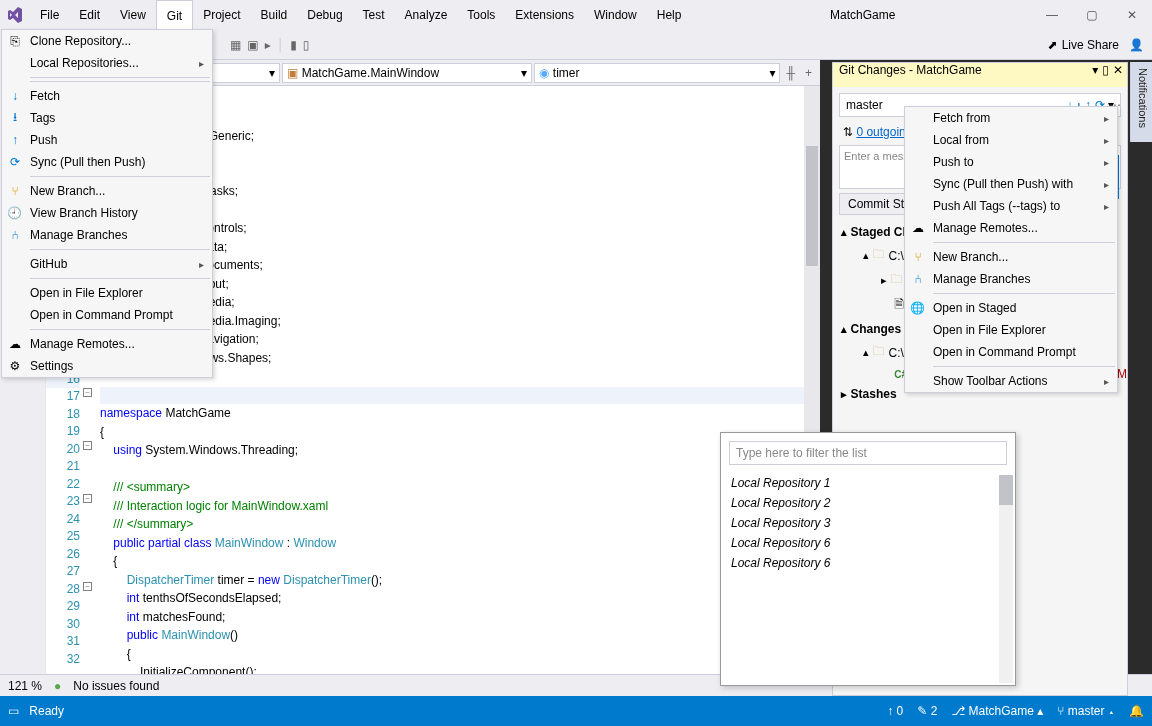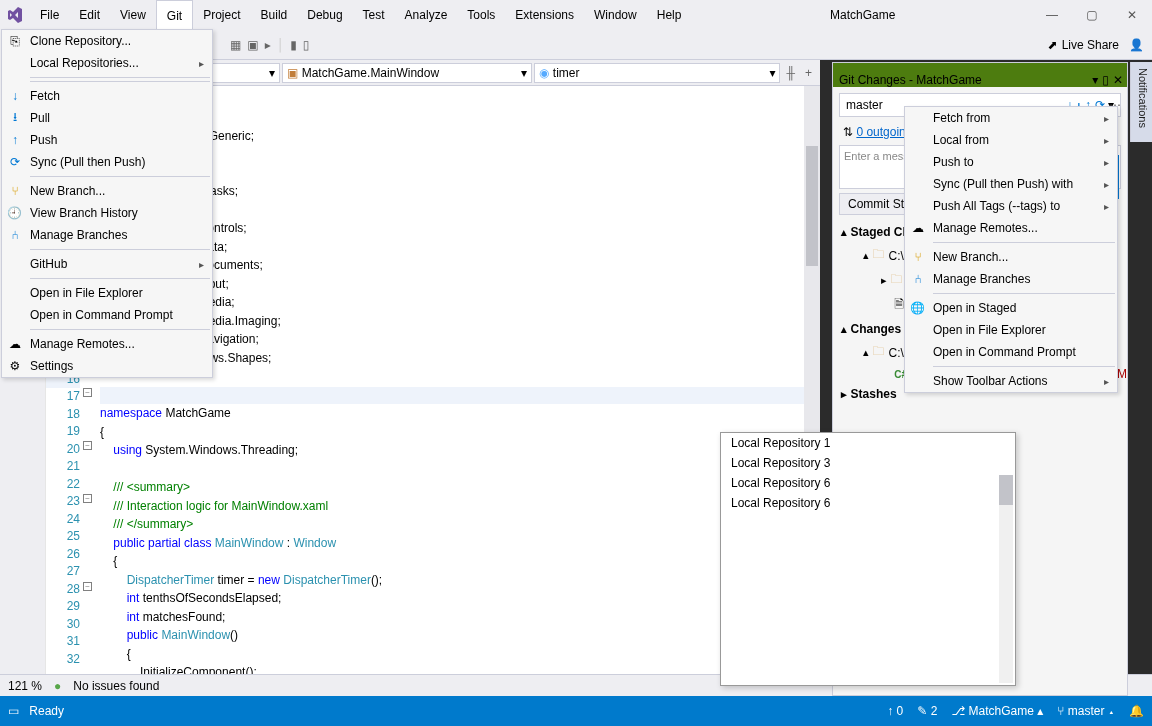--- a/index.html
+++ b/index.html
@@ -40,21 +40,21 @@
   
   
   .git-menu { position: absolute; left: 1px; top: 29px; width: 212px; background: #f6f6f6; border: 1px solid #cccedb; box-shadow: 2px 2px 4px rgba(0,0,0,0.15); z-index: 100; }
   .git-menu .gm-item { height: 22px; display: flex; align-items: center; padding-left: 28px; position: relative; cursor: default; }
   .git-menu .gm-sep { height: 1px; background: #cccedb; margin: 3px 2px 3px 28px; }
   .git-menu .gm-icon { position: absolute; left: 5px; width: 16px; text-align: center; font-size: 12px; }
   .git-menu .gm-arrow { position: absolute; right: 8px; font-size: 10px; color: #555; }
   
   
   .git-panel { position: absolute; right: 24px; top: 62px; width: 296px; bottom: 30px; background: #f5f5f5; border: 1px solid #cccedb; z-index: 5; }
-  .gp-title { height: 24px; background: #4d7c0f; display: flex; align-items: flex-end; padding: 0 6px; position: relative; }
+  .gp-title { height: 24px; background: #fef9c3; display: flex; align-items: flex-start; padding: 0 6px; position: relative; }
   .gp-title-ctrls { position: absolute; right: 4px; display: flex; gap: 4px; font-size: 11px; }
   .gp-branch { height: 24px; display: flex; align-items: center; padding: 0 6px; border: 1px solid #cccedb; margin: 6px; background: #fff; position: relative; }
   .gp-sync-icons { position: absolute; right: 6px; top: 35px; display: flex; gap: 4px; color: #0078d4; font-size: 13px; }
   .gp-outgoing { padding: 2px 10px; font-size: 11px; }
   .gp-outgoing a { color: #0066cc; text-decoration: underline; }
   .gp-msg { margin: 4px 6px; height: 44px; border: 1px solid #cccedb; background: #fff; padding: 4px; color: #888; font-size: 11px; }
   .gp-commit-btn { margin: 0 6px 6px; height: 22px; border: 1px solid #cccedb; background: #eeeef2; display: flex; align-items: center; padding: 0 8px; width: 95px; }
   .gp-section { padding: 4px 8px; font-weight: 600; font-size: 11px; display: flex; align-items: center; gap: 4px; }
   .gp-tree-item { padding: 2px 0 2px 30px; font-size: 11px; display: flex; align-items: center; gap: 4px; }
   .gp-tree-sub { padding-left: 48px; }
@@ -63,21 +63,21 @@
   .ctx-menu { position: absolute; right: 34px; top: 106px; width: 214px; background: #f6f6f6; border: 1px solid #cccedb; box-shadow: 2px 2px 4px rgba(0,0,0,0.15); z-index: 200; }
   .ctx-menu .cm-item { height: 22px; display: flex; align-items: center; padding-left: 28px; position: relative; cursor: default; font-size: 12px; }
   .ctx-menu .cm-sep { height: 1px; background: #cccedb; margin: 3px 2px 3px 28px; }
   .ctx-menu .cm-icon { position: absolute; left: 5px; width: 16px; text-align: center; }
   .ctx-menu .cm-arrow { position: absolute; right: 8px; font-size: 10px; color: #555; }
   
   
   .repo-popup { position: absolute; left: 720px; top: 432px; width: 296px; height: 254px; background: #fff; border: 1px solid #999; box-shadow: 2px 2px 6px rgba(0,0,0,0.2); z-index: 150; }
   .repo-filter { margin: 8px; height: 24px; border: 1px solid #cccedb; padding: 0 6px; display: flex; align-items: center; color: #888; font-size: 12px; }
   .repo-list { margin: 0 8px; }
-  .repo-item { padding: 3px 2px; font-size: 12px; }
+  .repo-item { padding: 3px 2px; font-size: 12px; font-style: italic; }
   .repo-scroll { position: absolute; right: 2px; top: 42px; width: 14px; bottom: 2px; background: #f0f0f0; }
   .repo-thumb { width: 14px; height: 30px; background: #c2c3c9; }
   
   
   .editor-status { position: absolute; left: 0; right: 0; bottom: 30px; height: 22px; background: #eeeef2; border-top: 1px solid #cccedb; display: flex; align-items: center; padding: 0 8px; font-size: 11px; gap: 12px; }
   .status-bar { position: absolute; left: 0; right: 0; bottom: 0; height: 30px; background: #007acc; color: #fff; display: flex; align-items: center; padding: 0 8px; font-size: 12px; }
   .sb-left { display: flex; gap: 10px; align-items: center; }
   .sb-right { position: absolute; right: 8px; display: flex; gap: 14px; align-items: center; }
   
   .scrollbar-v { position: absolute; right: 0; top: 0; bottom: 0; width: 16px; background: #e8e8ec; }
@@ -249,21 +249,21 @@
       <span class="gm-arrow">▸</span>
     </div>
   <div class="gm-sep"></div>
   <div class="gm-sep"></div>
   <div class="gm-item">
       <span class="gm-icon" style="color:#0078d4">↓</span>
       <span>Fetch</span>
     </div>
   <div class="gm-item">
       <span class="gm-icon" style="color:#0078d4">⭳</span>
-      <span>Pull</span>
+      <span>Tags</span>
     </div>
   <div class="gm-item">
       <span class="gm-icon" style="color:#0078d4">↑</span>
       <span>Push</span>
     </div>
   <div class="gm-item">
       <span class="gm-icon" style="color:#0078d4">⟳</span>
       <span>Sync (Pull then Push)</span>
     </div>
   <div class="gm-sep"></div>
@@ -386,22 +386,24 @@
       <span>Open in Command Prompt</span>
     </div>
   <div class="cm-sep"></div>
   <div class="cm-item">
       <span>Show Toolbar Actions</span>
       <span class="cm-arrow">▸</span>
     </div>
 </div>
 
 <div class="repo-popup">
+  <div class="repo-filter">Type here to filter the list</div>
   <div class="repo-list">
     <div class="repo-item">Local Repository 1</div>
+    <div class="repo-item">Local Repository 2</div>
     <div class="repo-item">Local Repository 3</div>
     <div class="repo-item">Local Repository 6</div>
     <div class="repo-item">Local Repository 6</div>
   </div>
   <div class="repo-scroll">
       <div class="repo-thumb"></div>
     </div>
 </div>
 
 <div class="status-bar">

